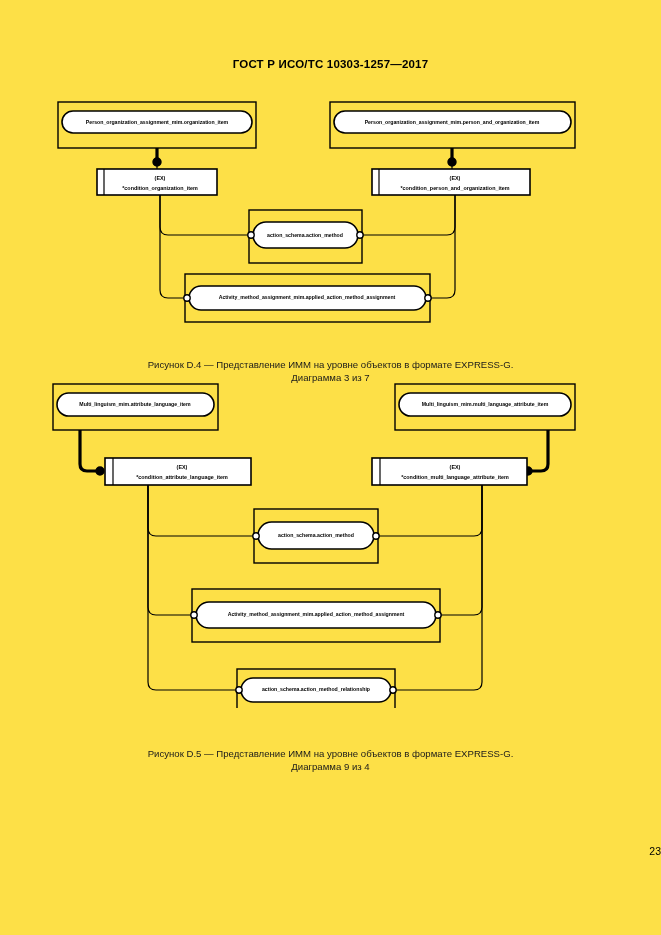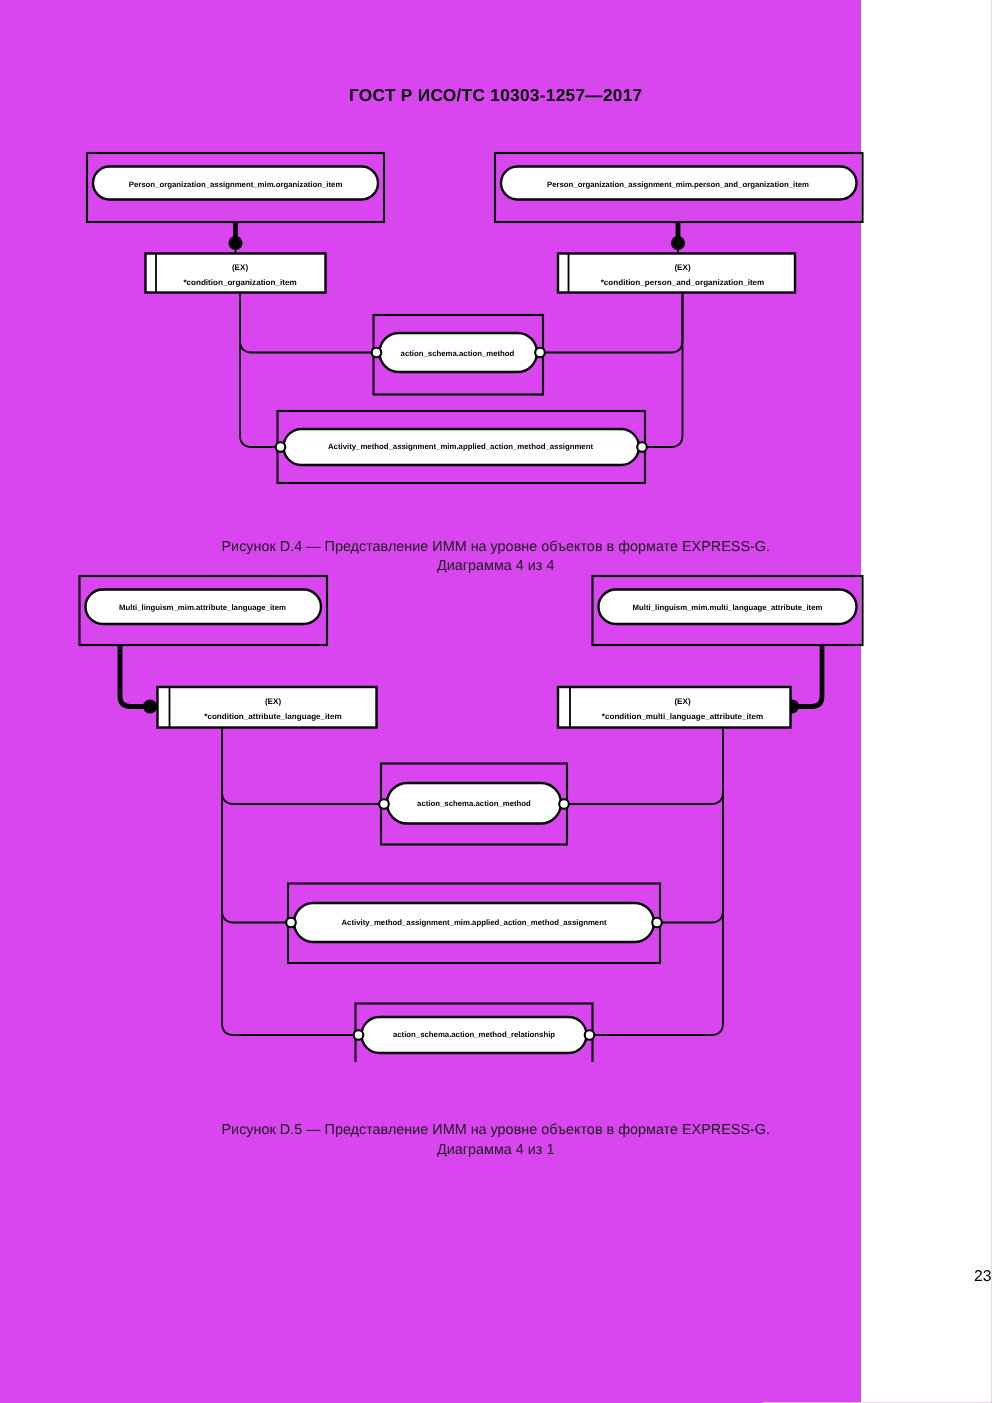--- a/index.html
+++ b/index.html
@@ -11,23 +11,23 @@
     width: 661px;
     height: 935px;
     position: relative;
     font-family: "Liberation Sans", sans-serif;
     color: #000000;
     overflow: hidden;
   }
   .page {
     position: absolute;
     left: 0; top: 0;
-    width: 574px;
+    width: 661px;
     height: 935px;
-    background: #d946ef;
+    background: #fde047;
   }
   .header {
     position: absolute;
     top: 58px;
     left: 0;
     width: 661px;
     text-align: center;
     font-size: 11.5px;
     font-weight: bold;
     letter-spacing: 0.2px;
@@ -140,21 +140,21 @@
       <circle class="dot-open" cx="187" cy="202" r="3.2"></circle>
 
       <path class="thinline" d="M455,99 L455,194 Q455,202 447,202 L430,202"></path>
       <circle class="dot-open" cx="428" cy="202" r="3.2"></circle>
 
     </svg>
   </div>
 
   <div class="caption" id="cap1">
     <span>Рисунок D.4 — Представление ИММ на уровне объектов в формате EXPRESS-G.</span>
-    <span class="line2">Диаграмма 4 из 4</span>
+    <span class="line2">Диаграмма 3 из 7</span>
   </div>
 
   <div class="figure-wrap" id="fig2-wrap">
     <svg width="661" height="330" viewBox="0 0 661 330">
 
       <rect class="frame" x="53" y="6" width="165" height="46"></rect>
       <rect class="frame" x="395" y="6" width="180" height="46"></rect>
 
       <rect class="rrect" x="57" y="15" width="157" height="23" rx="11.5" ry="11.5"></rect>
       <text class="ent-label" x="135" y="27" font-size="5.2">Multi_linguism_mim.attribute_language_item</text>
@@ -206,18 +206,18 @@
       <circle class="dot-open" cx="239" cy="312" r="3.2"></circle>
 
       <path class="thinline" d="M482,107 L482,304 Q482,312 474,312 L395,312"></path>
       <circle class="dot-open" cx="393" cy="312" r="3.2"></circle>
 
     </svg>
   </div>
 
   <div class="caption" id="cap2">
     <span>Рисунок D.5 — Представление ИММ на уровне объектов в формате EXPRESS-G.</span>
-    <span class="line2">Диаграмма 4 из 1</span>
+    <span class="line2">Диаграмма 9 из 4</span>
   </div>
 
   <div class="page-number" style="text-align: right; padding-right: 78px;">23</div>
 
 </div>
 
 </body></html>

